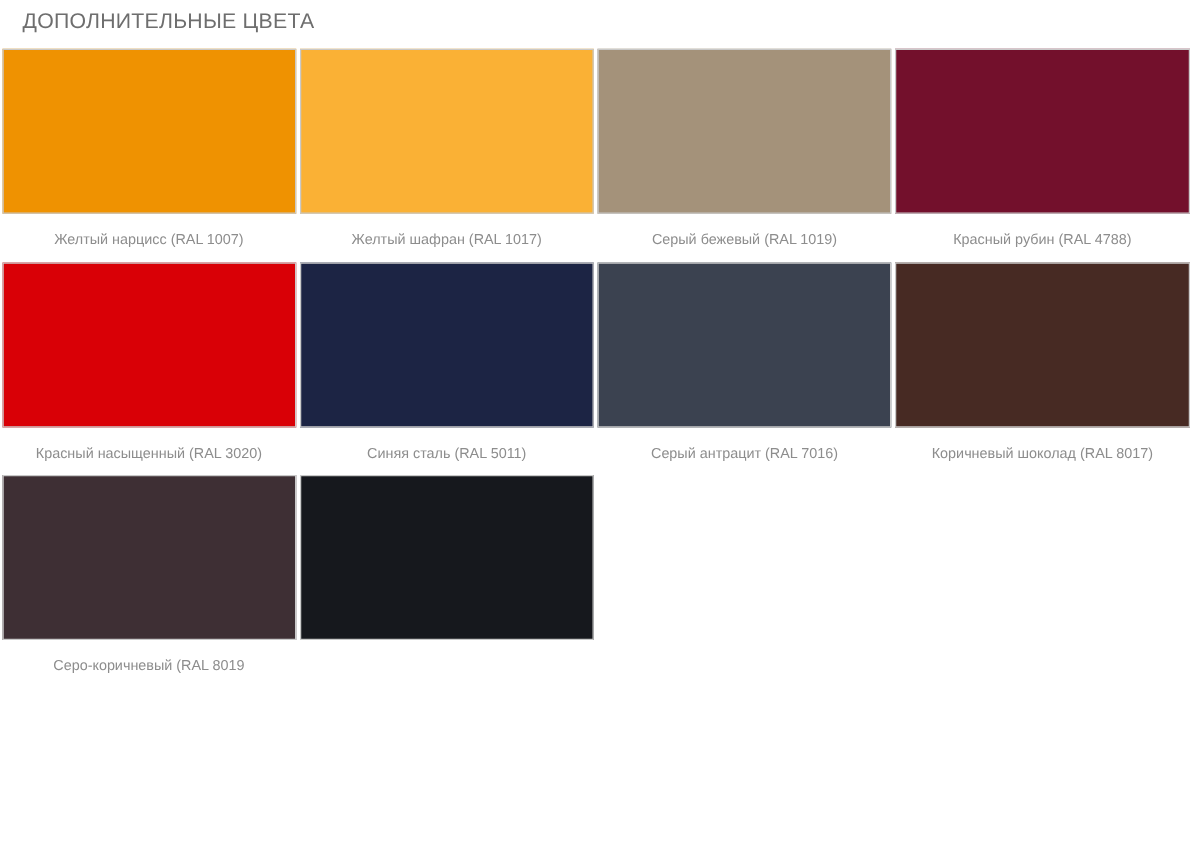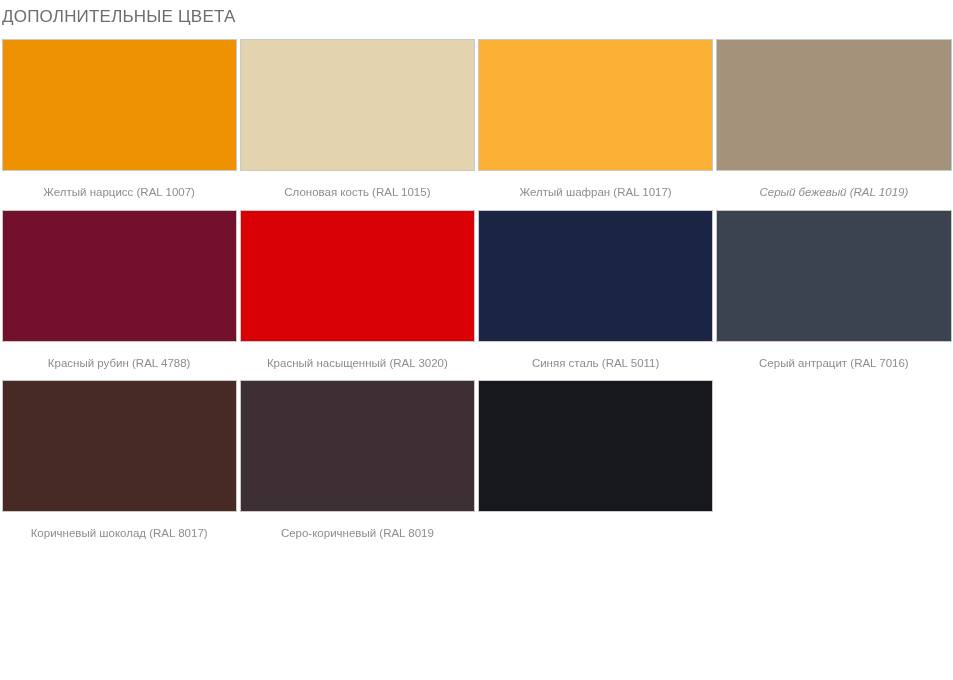--- a/index.html
+++ b/index.html
@@ -59,38 +59,34 @@
     padding-top: 16px;
     padding-bottom: 5px;
     white-space: nowrap;
   }
 </style>
 </head>
 <body style="background: rgb(255, 255, 255);">
 
 <div id="page">
 
-  <h1 class="page-title" style="color: rgb(110, 110, 110);">ДОПОЛНИТЕЛЬНЫЕ ЦВЕТА</h1>
+  <h1 class="page-title" style="color: rgb(110, 110, 110); margin-left: 16px;">ДОПОЛНИТЕЛЬНЫЕ ЦВЕТА</h1>
 
   <ul class="swatch-grid" id="swatch-grid">
       <li class="swatch-cell">
         <span class="swatch-chip" style="background-color: rgb(239, 146, 1); border-color: rgb(201, 201, 201);"></span>
         <span class="swatch-label" style="color: rgb(141, 141, 141);">Желтый нарцисс (RAL 1007)</span>
       </li>
       <li class="swatch-cell">
-        <span class="swatch-chip" style="background-color: rgb(227, 211, 175); border-color: rgb(201, 201, 201);"></span>
-        <span class="swatch-label" style="color: rgb(141, 141, 141);">Слоновая кость (RAL 1015)</span>
-      </li>
-      <li class="swatch-cell">
         <span class="swatch-chip" style="background-color: rgb(250, 177, 53); border-color: rgb(201, 201, 201);"></span>
         <span class="swatch-label" style="color: rgb(141, 141, 141);">Желтый шафран (RAL 1017)</span>
       </li>
       <li class="swatch-cell">
         <span class="swatch-chip" style="background-color: rgb(164, 146, 122); border-color: rgb(201, 201, 201);"></span>
-        <span class="swatch-label" style="color: rgb(141, 141, 141); font-style: italic;">Серый бежевый (RAL 1019)</span>
+        <span class="swatch-label" style="color: rgb(141, 141, 141);">Серый бежевый (RAL 1019)</span>
       </li>
       <li class="swatch-cell">
         <span class="swatch-chip" style="background-color: rgb(115, 16, 44); border-color: rgb(201, 201, 201);"></span>
         <span class="swatch-label" style="color: rgb(141, 141, 141);">Красный рубин (RAL 4788)</span>
       </li>
       <li class="swatch-cell">
         <span class="swatch-chip" style="background-color: rgb(217, 0, 6); border-color: rgb(201, 201, 201);"></span>
         <span class="swatch-label" style="color: rgb(141, 141, 141);">Красный насыщенный (RAL 3020)</span>
       </li>
       <li class="swatch-cell">

